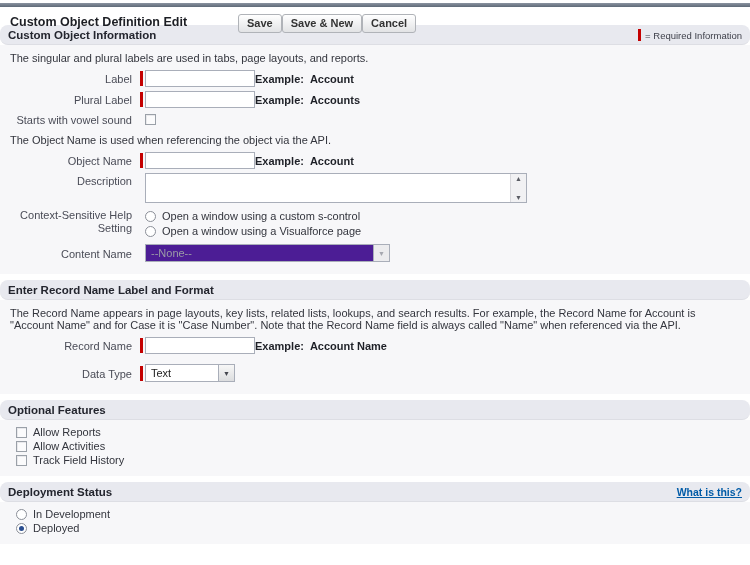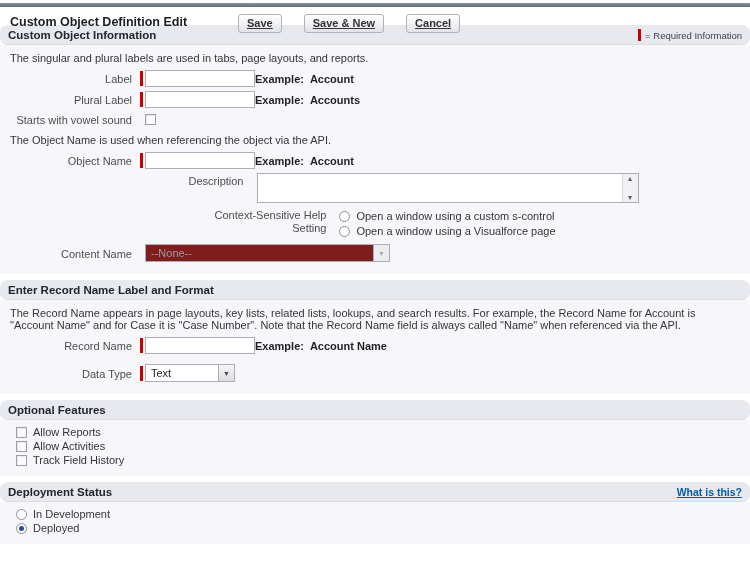--- a/index.html
+++ b/index.html
@@ -6,42 +6,42 @@
   html,body { margin:0; padding:0; }
   body {
     width:750px; height:565px; background:#ffffff;
     font-family:"Liberation Sans", sans-serif; font-size:11px; color:#33353d;
     overflow:hidden;
   }
   .topbar { height:4px; background:linear-gradient(#8a93a0,#5f6a78); margin-top:3px; }
 
   .pagehead { position:relative; height:18px; background:#fff; }
   .pagetitle { position:absolute; left:10px; top:8px; font-weight:bold; font-size:12.5px; color:#1c1e24; }
-  .btn-group { position:absolute; left:238px; top:7px; display:flex; gap:22px;text-decoration:underline; }
+  .btn-group { position:absolute; left:238px; top:7px; display:flex; gap:0; }
   .btn {
     font-family:inherit; font-weight:bold; font-size:11px; color:#333;
     padding:2px 8px 3px; border:1px solid #b0b3b8; border-radius:3px;
     background:linear-gradient(#ffffff,#e2e3e5); cursor:pointer; white-space:nowrap;
   }
 
   .sec { margin-top:0; }
   .sec + .sec { margin-top:6px; }
   .sec-head {
     background:#e8e9ef; padding:4px 8px 3px; font-weight:bold; font-size:11.5px; color:#23252e;
     display:flex; justify-content:space-between; align-items:center; border-bottom:1px solid #dddee4;border-radius:8px;
   }
   .sec-body { background:#f7f7f9; padding:4px 0 8px; }
 
   .legend { display:flex; align-items:center; font-weight:normal; font-size:9.5px; color:#3f414b; }
   .legend .reqbar { margin-right:4px; }
 
   .intro { padding:3px 10px 2px; color:#33353d; }
 
   .frow { display:flex; align-items:center; margin:4px 0; }
-  .frow.top { align-items:flex-start;justify-content:center; }
+  .frow.top { align-items:flex-start; }
   .flabel { width:140px; text-align:right; padding-right:8px; color:#4a4c57; flex:none; line-height:13px; padding-top:2px; }
   .reqbar { width:3px; height:15px; background:#c40000; margin-right:2px; flex:none; }
   .reqbar.hidden { visibility:hidden; }
   input.txt {
     width:110px; height:17px; border:1px solid #a9aeb9; background:#fff;
     font-family:inherit; font-size:11px; padding:1px 3px; color:#222;
   }
   .example { font-weight:bold; color:#1e2027; white-space:pre; }
   .example .pfx { margin-right:6px; }
 
@@ -60,21 +60,21 @@
 
   .optlist { padding-left:4px; }
   .opt { display:flex; align-items:center; margin:2px 0; }
   .opt .cb, .opt .radio { margin-right:6px; }
   .opt-label { color:#33353d; }
 
   .sel { display:inline-flex; align-items:stretch; border:1px solid #a9aeb9; background:#fff; height:18px; }
   .sel .val { display:flex; align-items:center; padding:0 5px; color:#222; }
   .sel .arrow { width:16px; background:linear-gradient(#f7f7f7,#dcdddf); border-left:1px solid #a9aeb9;
                 display:flex; align-items:center; justify-content:center; font-size:7px; color:#44464e; }
-  .sel.disabled { background:#7f1d1d; }
+  .sel.disabled { background:#4c1d95; }
   .sel.disabled .val { color:#9b9ca6; }
   .sel.disabled .arrow { color:#a6a8b0; background:#ececee; }
 
   .link { color:#015ba7; font-weight:bold; text-decoration:underline; font-size:10.5px; cursor:pointer; }
 
   .help-opts .opt { margin:3px 0; }
 </style>
 </head>
 <body>
 

